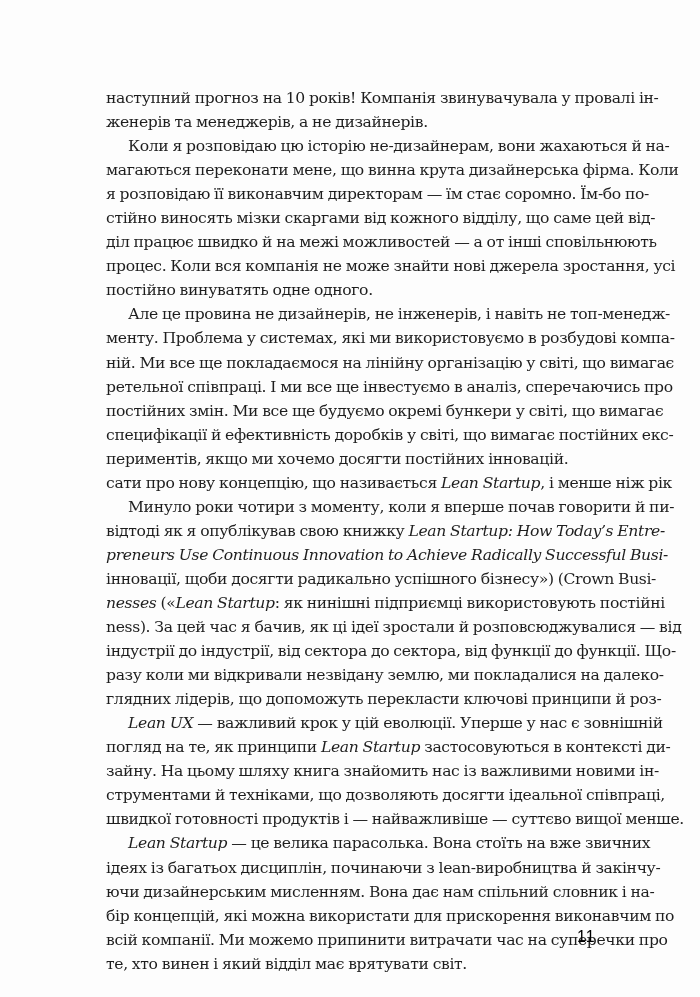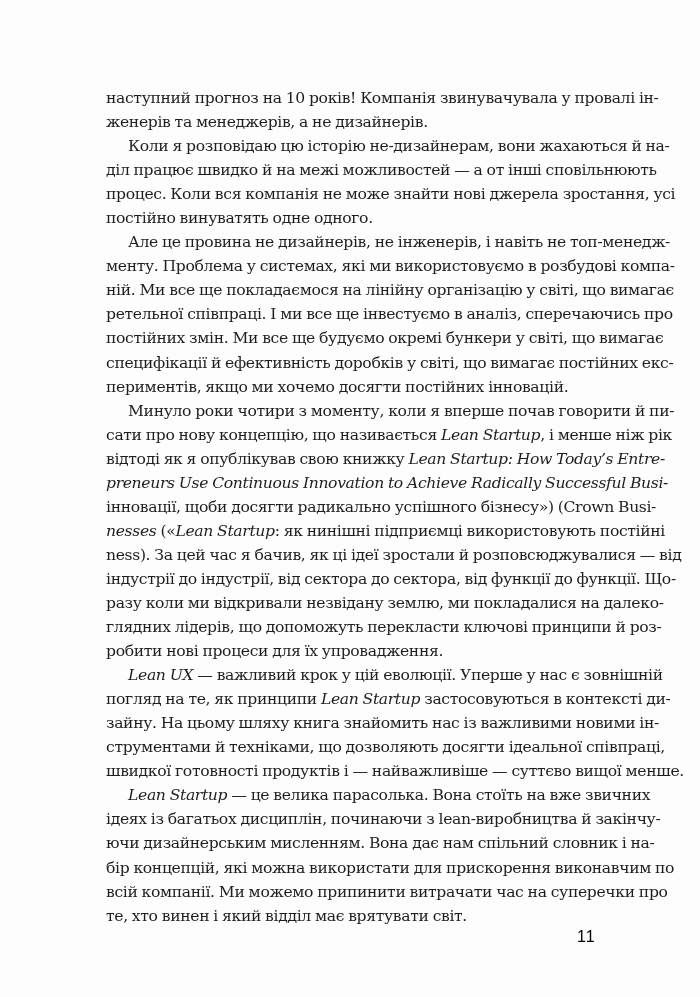--- a/index.html
+++ b/index.html
@@ -32,45 +32,47 @@
 <body>
 
 <div class="page">
   <div class="text-block" id="text-block">
       <div>
         <span class="line"><span>наступний прогноз на 10 років! Компанія звинувачувала у провалі ін-</span></span>
         <span class="line last"><span>женерів та менеджерів, а не дизайнерів.</span></span>
       </div>
       <div>
         <span class="line indent"><span>Коли я розповідаю цю історію не-дизайнерам, вони жахаються й на-</span></span>
+        <span class="line"><span>магаються переконати мене, що винна крута дизайнерська фірма. Коли</span></span>
+        <span class="line"><span>я розповідаю її виконавчим директорам — їм стає соромно. Їм-бо по-</span></span>
+        <span class="line"><span>стійно виносять мізки скаргами від кожного відділу, що саме цей від-</span></span>
         <span class="line"><span>діл працює швидко й на межі можливостей — а от інші сповільнюють</span></span>
         <span class="line"><span>процес. Коли вся компанія не може знайти нові джерела зростання, усі</span></span>
         <span class="line last"><span>постійно винуватять одне одного.</span></span>
       </div>
       <div>
         <span class="line indent"><span>Але це провина не дизайнерів, не інженерів, і навіть не топ-менедж-</span></span>
         <span class="line"><span>менту. Проблема у системах, які ми використовуємо в розбудові компа-</span></span>
         <span class="line"><span>ній. Ми все ще покладаємося на лінійну організацію у світі, що вимагає</span></span>
         <span class="line"><span>ретельної співпраці. І ми все ще інвестуємо в аналіз, сперечаючись про</span></span>
         <span class="line"><span>постійних змін. Ми все ще будуємо окремі бункери у світі, що вимагає</span></span>
         <span class="line"><span>специфікації й ефективність доробків у світі, що вимагає постійних екс-</span></span>
         <span class="line last"><span>периментів, якщо ми хочемо досягти постійних інновацій.</span></span>
       </div>
       <div>
+        <span class="line"><span>сати про нову концепцію, що називається </span><i>Lean Startup</i><span>, і менше ніж рік</span></span>
         <span class="line indent"><span>Минуло роки чотири з моменту, коли я вперше почав говорити й пи-</span></span>
-        <span class="line"><span>сати про нову концепцію, що називається </span><i>Lean Startup</i><span>, і менше ніж рік</span></span>
         <span class="line"><span>відтоді як я опублікував свою книжку </span><i>Lean Startup: How Today’s Entre-</i></span>
         <span class="line"><i>preneurs Use Continuous Innovation to Achieve Radically Successful Busi-</i></span>
         <span class="line"><span>інновації, щоби досягти радикально успішного бізнесу») (Crown Busi-</span></span>
         <span class="line"><i>nesses</i><span> («</span><i>Lean Startup</i><span>: як нинішні підприємці використовують постійні</span></span>
         <span class="line"><span>ness). За цей час я бачив, як ці ідеї зростали й розповсюджувалися — від</span></span>
         <span class="line"><span>індустрії до індустрії, від сектора до сектора, від функції до функції. Що-</span></span>
         <span class="line"><span>разу коли ми відкривали незвідану землю, ми покладалися на далеко-</span></span>
         <span class="line"><span>глядних лідерів, що допоможуть перекласти ключові принципи й роз-</span></span>
-        <span class="line last"><span>робити нові процеси для їх упровадження.</span></span>
       </div>
       <div>
         <span class="line indent"><i>Lean UX</i><span> — важливий крок у цій еволюції. Уперше у нас є зовнішній</span></span>
         <span class="line"><span>погляд на те, як принципи </span><i>Lean Startup</i><span> застосовуються в контексті ди-</span></span>
         <span class="line"><span>зайну. На цьому шляху книга знайомить нас із важливими новими ін-</span></span>
         <span class="line"><span>струментами й техніками, що дозволяють досягти ідеальної співпраці,</span></span>
         <span class="line last"><span>швидкої готовності продуктів і — найважливіше — суттєво вищої менше.</span></span>
       </div>
       <div>
         <span class="line indent"><i>Lean Startup</i><span> — це велика парасолька. Вона стоїть на вже звичних</span></span>

